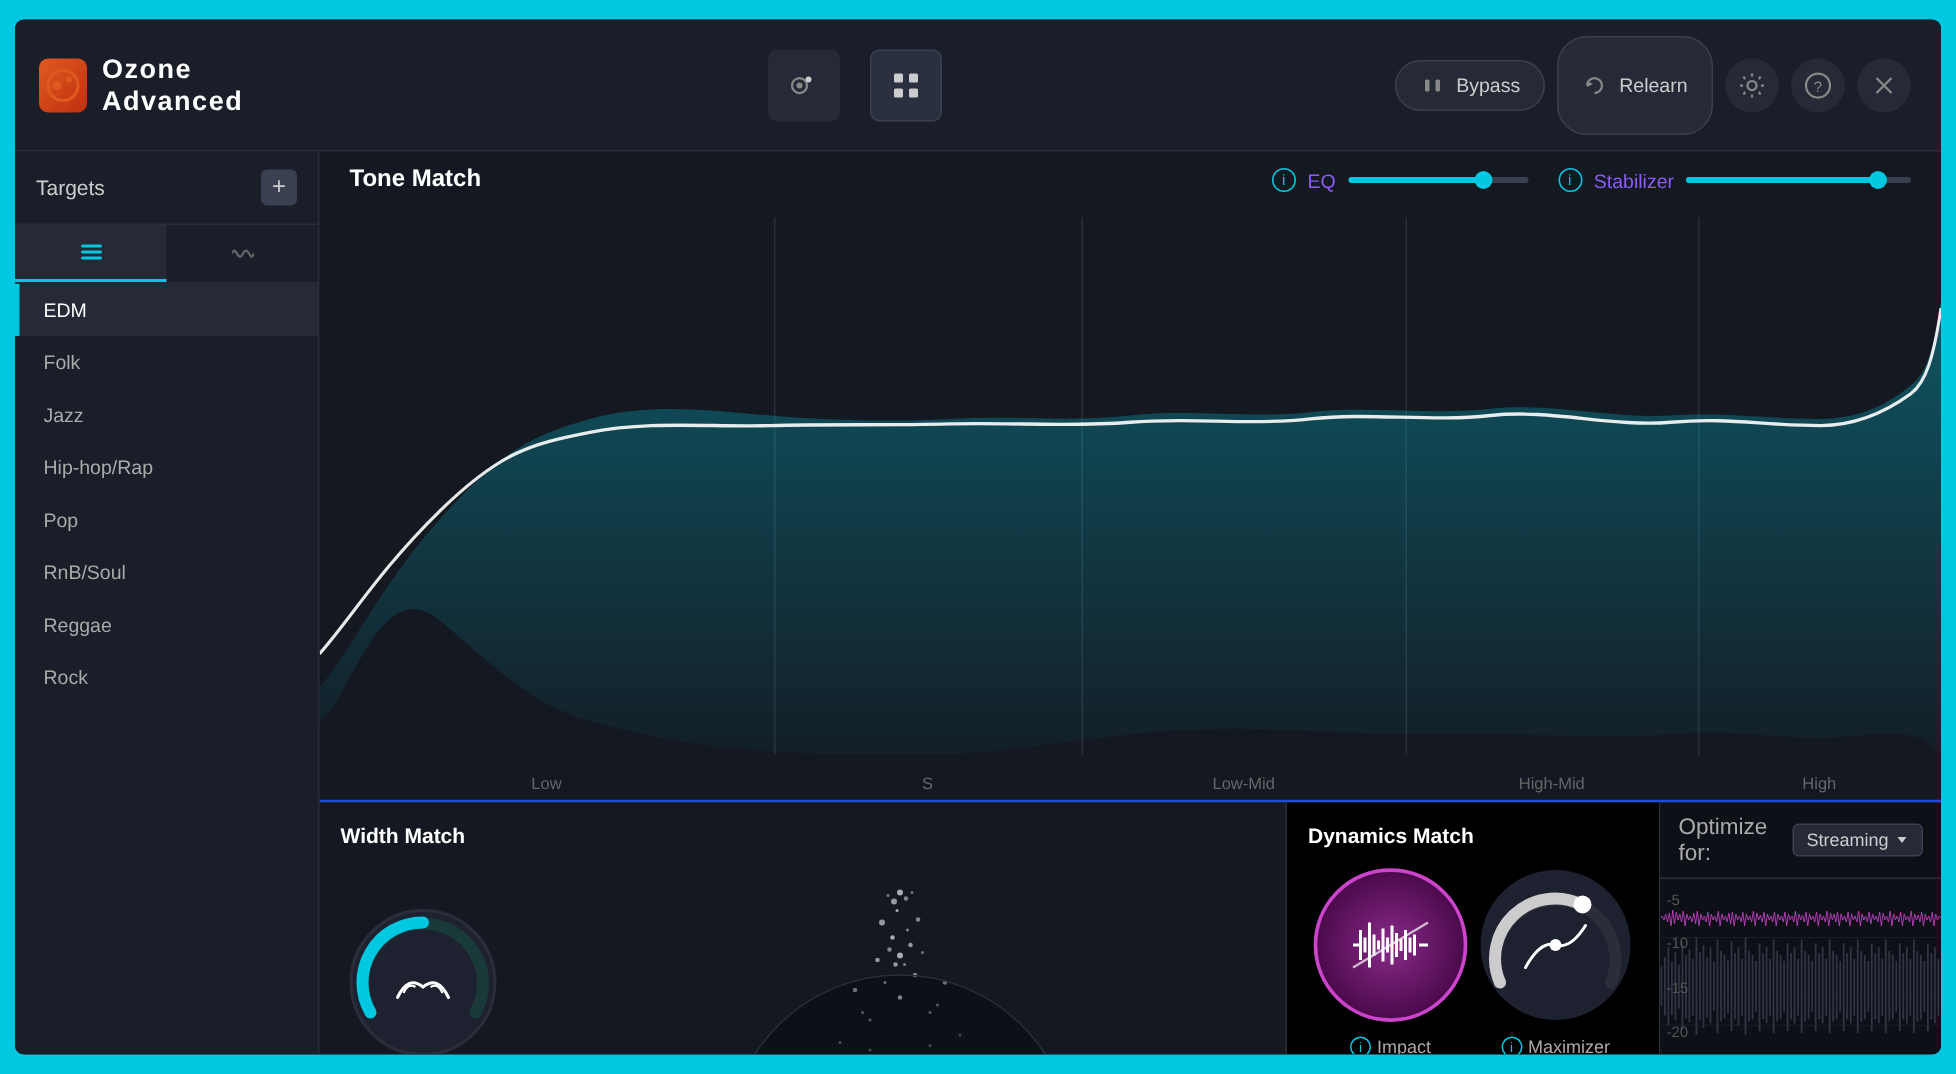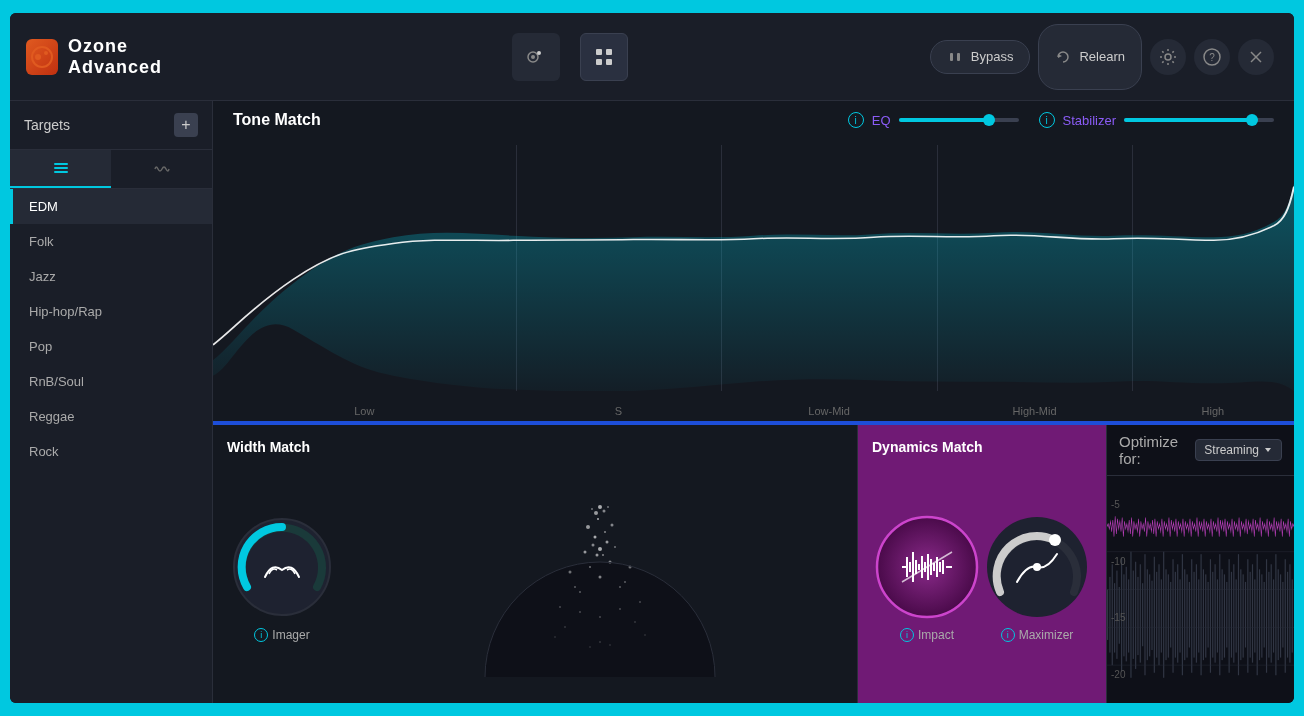--- a/index.html
+++ b/index.html
@@ -302,24 +302,24 @@
     }
     .freq-divider {
       position: absolute;
       top: 44px;
       bottom: 30px;
       width: 1px;
       background: #2a2e3a;
     }
     
     .bottom-panels {
-      height: 282px;
+      height: 170px;
       display: flex;
       flex-shrink: 0;
-      border-top: 4px solid #1d4ed8;
+      border-top: 2px solid #1d4ed8;
     }
     
     .width-match-panel {
       width: 645px;
       background: #141820;
       border-right: 1px solid #2a2e3a;
       display: flex;
       flex-direction: column;
       padding: 14px;
     }
@@ -355,21 +355,21 @@
       flex: 1;
       height: 180px;
       display: flex;
       align-items: center;
       justify-content: center;
       position: relative;
     }
     
     .dynamics-match-panel {
       flex: 1;
-      background: #701a75;
+      background: #000000;
       border-right: 1px solid #2a2e3a;
       display: flex;
       flex-direction: column;
       padding: 14px;
     }
     .dynamics-content {
       flex: 1;
       display: flex;
       align-items: center;
       justify-content: space-around;

